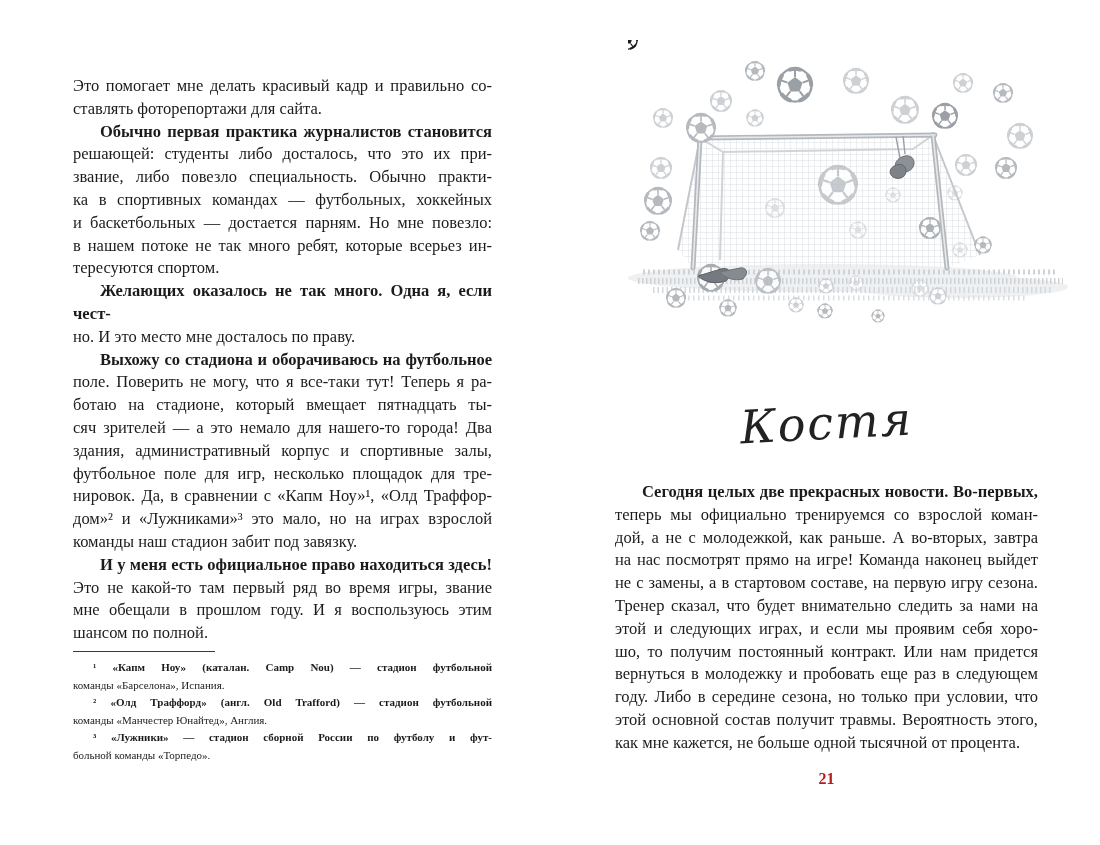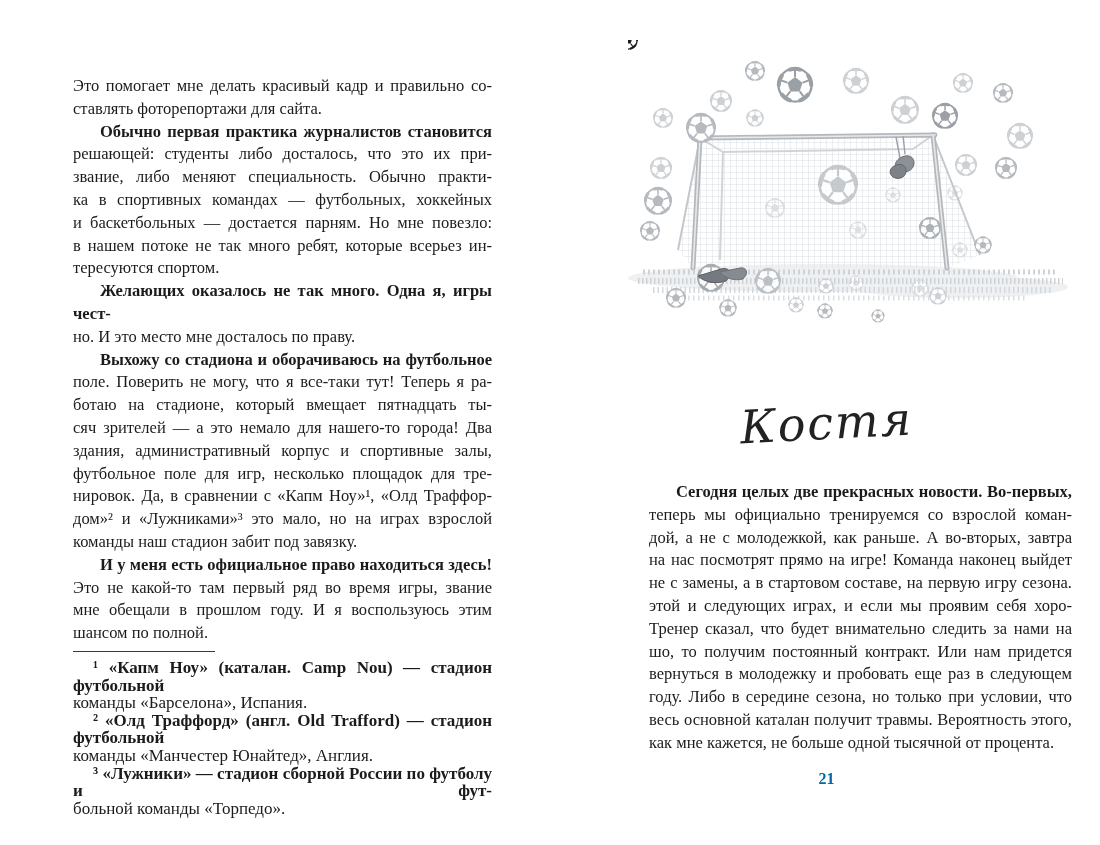--- a/index.html
+++ b/index.html
@@ -3,51 +3,51 @@
 <meta charset="utf-8">
 <style>
   html,body{margin:0;padding:0;background:#ffffff;}
   #page{position:relative;width:1100px;height:845px;background:#ffffff;overflow:hidden;
         font-family:"Liberation Serif",serif;color:#1b1b1b;}
   .bodytext{font-size:16.5px;line-height:22.8px;}
   .tline{text-align:justify;text-align-last:justify;white-space:normal;}
   .tlast{text-align-last:left;}
   .tindent{text-indent:27px;font-weight:bold;}
   .leftcol{position:absolute;left:73px;top:75px;width:419px;}
-  .rightcol{position:absolute;left:649px;top:481px;width:423px;}
+  .rightcol{position:absolute;left:615px;top:481px;width:423px;}
   .footnote-rule{position:absolute;left:73px;top:651px;width:142px;height:1px;background:#3a3a3a;}
-  .footnotes{position:absolute;left:73px;top:659px;width:419px;font-size:17px;line-height:17.6px;}
+  .footnotes{position:absolute;left:73px;top:659px;width:419px;font-size:11px;line-height:17.6px;}
   .footnotes .tindent{text-indent:20px;}
   .chapter-title{position:absolute;left:615px;top:388px;width:423px;height:70px;
       text-align:center;font-family:"DejaVu Serif",serif;font-style:italic;
       font-size:46px;line-height:70px;color:#222;transform:rotate(-3deg);letter-spacing:2px;}
   .pagenum{position:absolute;left:615px;top:770px;width:423px;text-align:center;
-      font-size:16px;font-weight:bold;color:#0369a1;}
+      font-size:16px;font-weight:bold;color:#b91c1c;}
   .illus{position:absolute;left:628px;top:40px;width:445px;height:295px;}
   .b-vlight{color:#dde0e3;}
   .b-light{color:#cdd1d5;}
   .b-mid{color:#b5babf;}
   .b-dark{color:#9aa0a5;}
 </style>
 </head>
 <body>
 
 <div id="page">
 
   <div class="leftcol bodytext">
       <div class="tline">Это помогает мне делать красивый кадр и правильно со-</div>
       <div class="tline tlast">ставлять фоторепортажи для сайта.</div>
       <div class="tline tindent">Обычно первая практика журналистов становится</div>
       <div class="tline">решающей: студенты либо досталось, что это их при-</div>
-      <div class="tline">звание, либо меняют специальность. Обычно практи-</div>
+      <div class="tline">звание, либо повезло специальность. Обычно практи-</div>
       <div class="tline">ка в спортивных командах — футбольных, хоккейных</div>
       <div class="tline">и баскетбольных — достается парням. Но мне повезло:</div>
       <div class="tline">в нашем потоке не так много ребят, которые всерьез ин-</div>
       <div class="tline tlast">тересуются спортом.</div>
-      <div class="tline tindent">Желающих оказалось не так много. Одна я, игры чест-</div>
+      <div class="tline tindent">Желающих оказалось не так много. Одна я, если чест-</div>
       <div class="tline tlast">но. И это место мне досталось по праву.</div>
       <div class="tline tindent">Выхожу со стадиона и оборачиваюсь на футбольное</div>
       <div class="tline">поле. Поверить не могу, что я все-таки тут! Теперь я ра-</div>
       <div class="tline">ботаю на стадионе, который вмещает пятнадцать ты-</div>
       <div class="tline">сяч зрителей — а это немало для нашего-то города! Два</div>
       <div class="tline">здания, административный корпус и спортивные залы,</div>
       <div class="tline">футбольное поле для игр, несколько площадок для тре-</div>
       <div class="tline">нировок. Да, в сравнении с «Капм Ноу»¹, «Олд Траффор-</div>
       <div class="tline">дом»² и «Лужниками»³ это мало, но на играх взрослой</div>
       <div class="tline tlast">команды наш стадион забит под завязку.</div>
@@ -151,24 +151,24 @@
   </svg>
 
   <div class="chapter-title">Костя</div>
 
   <div class="rightcol bodytext">
       <div class="tline tindent">Сегодня целых две прекрасных новости. Во-первых,</div>
       <div class="tline">теперь мы официально тренируемся со взрослой коман-</div>
       <div class="tline">дой, а не с молодежкой, как раньше. А во-вторых, завтра</div>
       <div class="tline">на нас посмотрят прямо на игре! Команда наконец выйдет</div>
       <div class="tline">не с замены, а в стартовом составе, на первую игру сезона.</div>
+      <div class="tline">Тренер сказал, что будет внимательно следить за нами на</div>
       <div class="tline">этой и следующих играх, и если мы проявим себя хоро-</div>
-      <div class="tline">Тренер сказал, что будет внимательно следить за нами на</div>
       <div class="tline">шо, то получим постоянный контракт. Или нам придется</div>
       <div class="tline">вернуться в молодежку и пробовать еще раз в следующем</div>
       <div class="tline">году. Либо в середине сезона, но только при условии, что</div>
-      <div class="tline">весь основной каталан получит травмы. Вероятность этого,</div>
+      <div class="tline">этой основной состав получит травмы. Вероятность этого,</div>
       <div class="tline tlast">как мне кажется, не больше одной тысячной от процента.</div>
     </div>
 
   <div class="pagenum">21</div>
 
 </div>
 
 </body></html>

